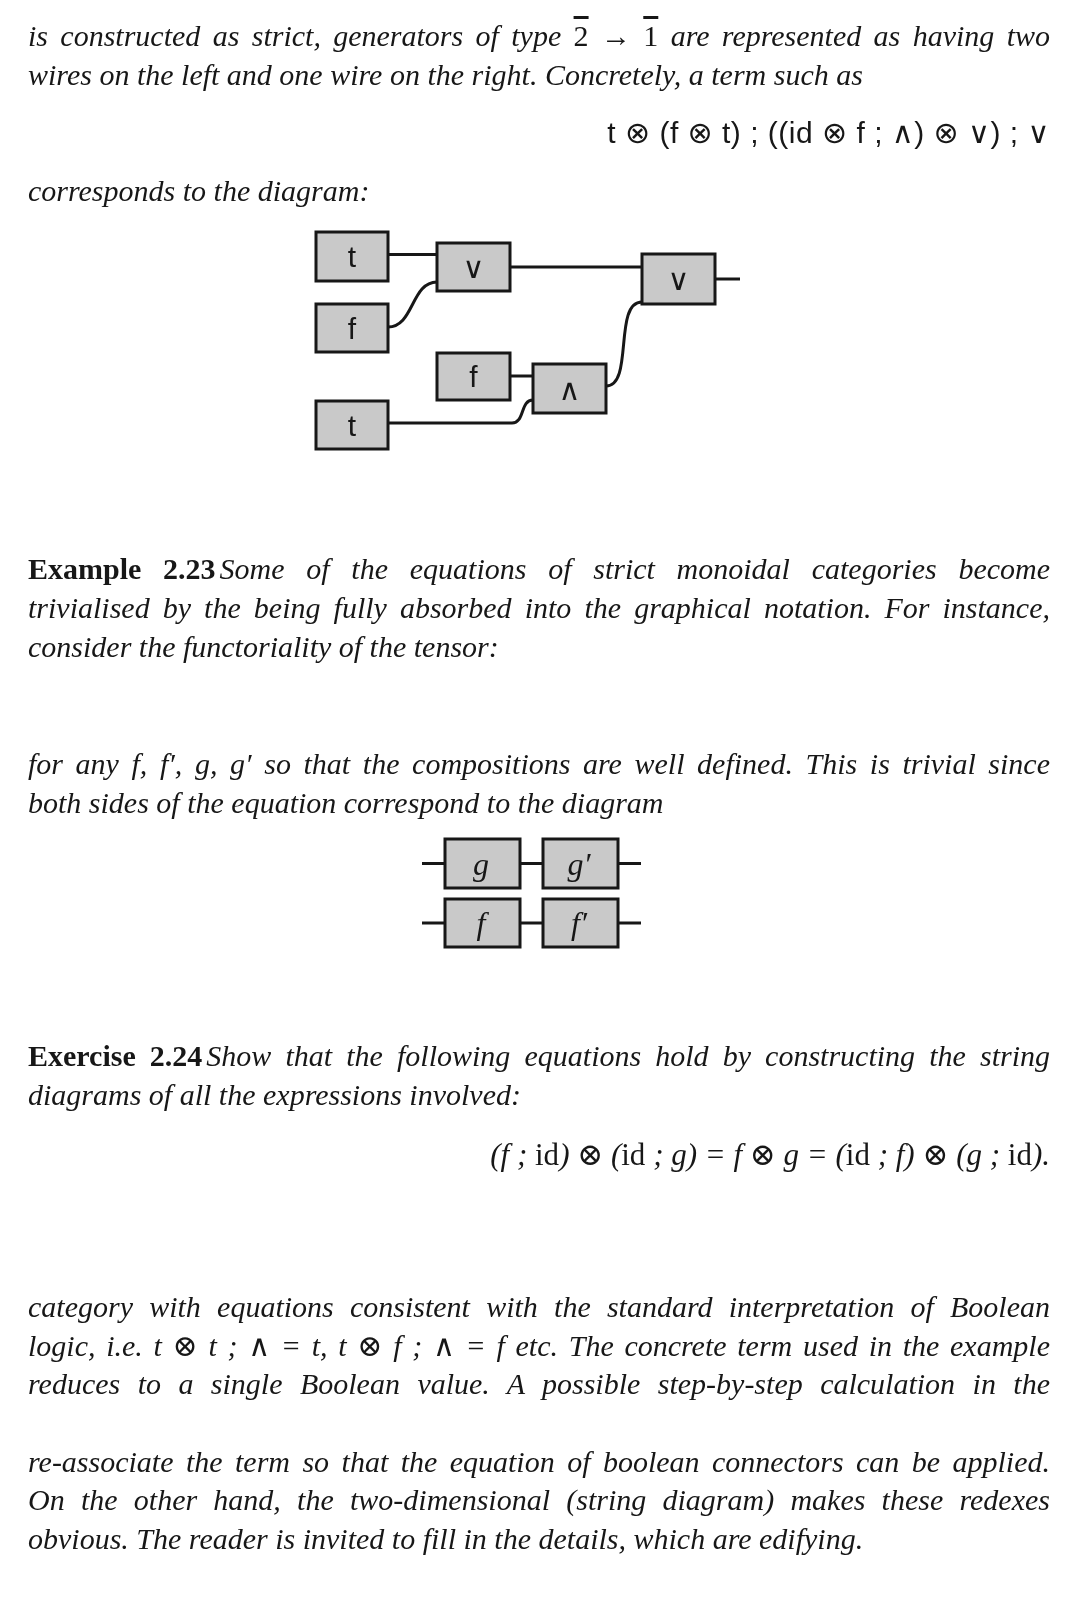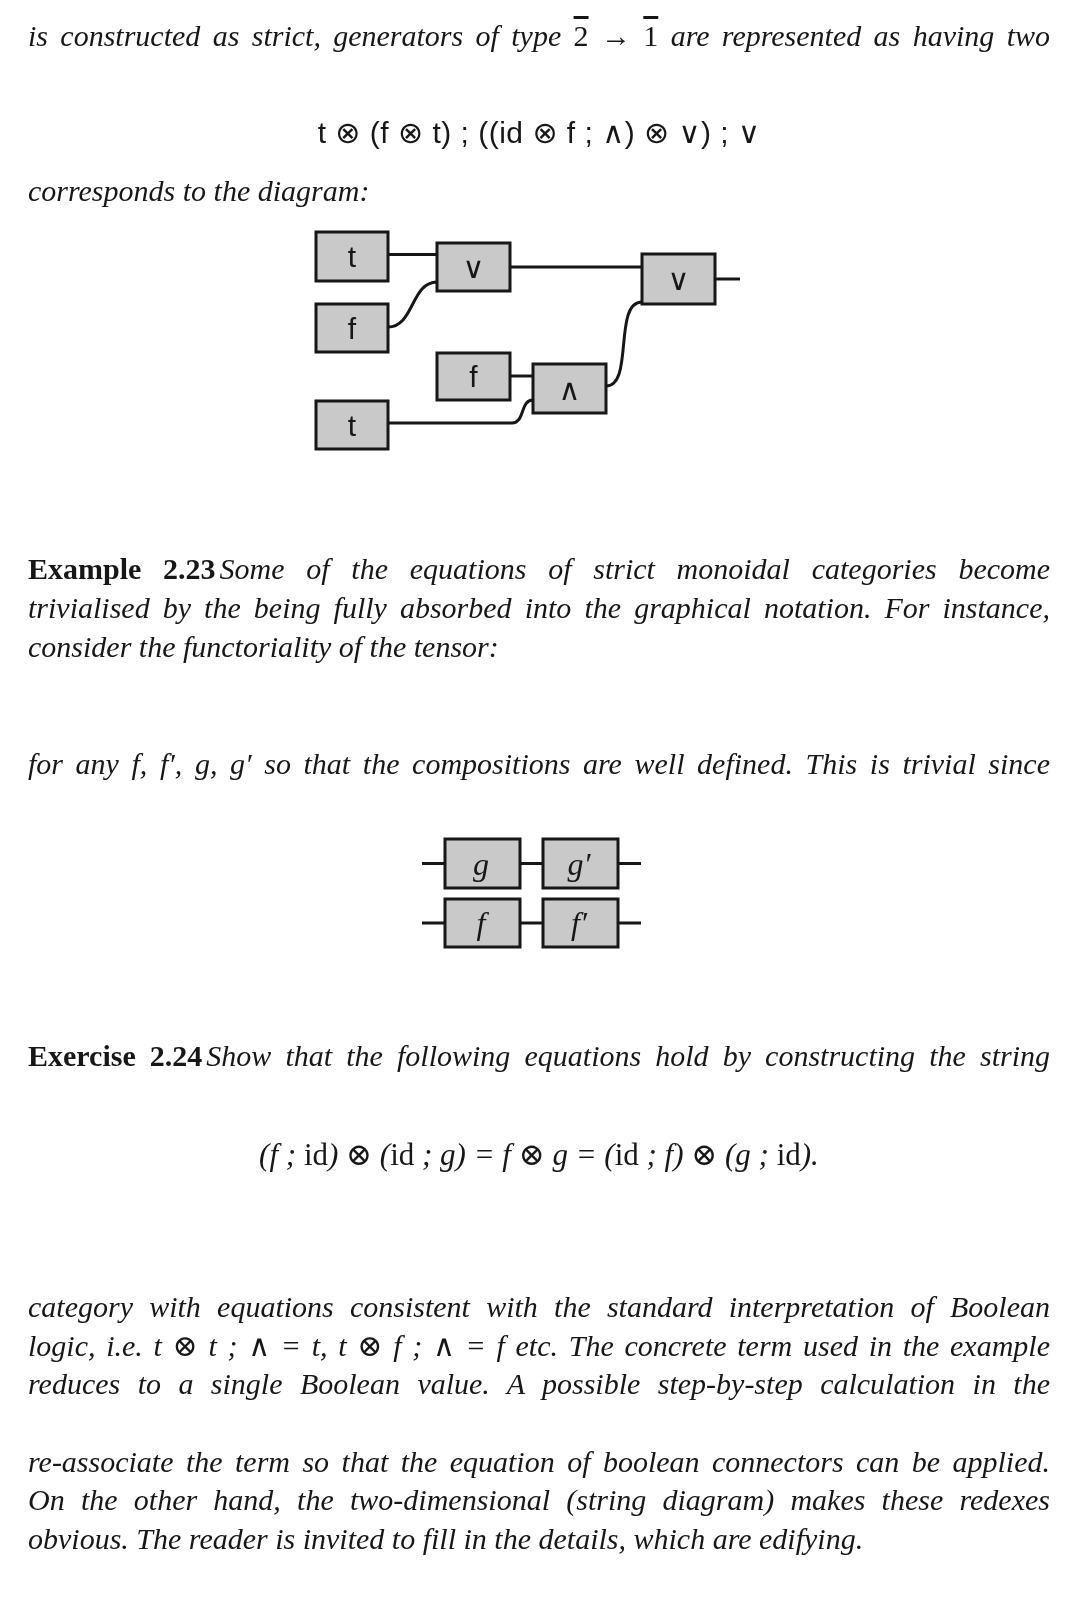--- a/index.html
+++ b/index.html
@@ -6,21 +6,21 @@
   .page {
     position:relative; width:1080px; height:1596px; background:#ffffff;
     font-family:"Liberation Serif","DejaVu Serif",serif; color:#171717; overflow:hidden;
   }
   .ln {
     position:absolute; left:28px; width:1022px; height:39px; line-height:39px;
     font-size:30px; font-style:italic; white-space:nowrap;
   }
   .tj { text-align:justify; text-align-last:justify; }
   .tl { text-align:left; }
-  .tc { text-align:center; white-space:normal; font-style:italic; }
+  .tc { text-align:right; white-space:normal; font-style:italic; }
   .rh { font-style:normal; font-weight:bold; margin-right:4px; }
   .up { font-style:normal; }
   .ov { font-style:normal; text-decoration:overline; }
   .fsans {
     font-family:"Liberation Sans","DejaVu Sans",sans-serif;
     font-style:normal; font-size:30px; letter-spacing:0.5px;
   }
   .fmath { font-size:31px; }
   .dsvg { position:absolute; }
   .bx { stroke:#171717; stroke-width:3; }
@@ -33,20 +33,21 @@
     font-family:"Liberation Serif","DejaVu Serif",serif;
     font-size:32px; font-style:italic; fill:#171717;
   }
 </style>
 </head>
 <body>
 
 <div class="page">
 
   <div class="ln tj" style="top:16px"><span>is constructed as strict, generators of type </span><span class="ov">2</span><span class="up"> → </span><span class="ov">1</span><span> are represented as having two</span></div>
+  <div class="ln tl" style="top:55px">wires on the left and one wire on the right. Concretely, a term such as</div>
 
   <div class="ln tc fsans" style="top:113px">t ⊗ (f ⊗ t) ; ((id ⊗ f ; ∧) ⊗ ∨) ; ∨</div>
 
   <div class="ln tl" style="top:171px">corresponds to the diagram:</div>
 
   <svg class="dsvg" style="left:300px; top:225px" width="460" height="235" viewBox="0 0 460 235">
     <g>
       <path class="wire" d="M88 29.5 H137"></path>
       <path class="wire" d="M88 102 C114 102 111 57 137 57"></path>
       <path class="wire" d="M210 42 H342"></path>
@@ -74,20 +75,21 @@
       <text class="dlbl-sans" x="378.5" y="65">∨</text>
     </g>
   </svg>
 
   <div class="ln tj" style="top:549px"><span class="rh">Example 2.23</span><span>Some of the equations of strict monoidal categories become</span></div>
   <div class="ln tj" style="top:588px">trivialised by the being fully absorbed into the graphical notation. For instance,</div>
   <div class="ln tl" style="top:627px">consider the functoriality of the tensor:</div>
 
 
   <div class="ln tj" style="top:744px">for any f, f′, g, g′ so that the compositions are well defined. This is trivial since</div>
+  <div class="ln tl" style="top:783px">both sides of the equation correspond to the diagram</div>
 
   <svg class="dsvg" style="left:415px; top:833px" width="230" height="121" viewBox="0 0 230 121">
     <g>
       <path class="wire" d="M7 30.5 H30"></path>
       <path class="wire" d="M105 30.5 H128"></path>
       <path class="wire" d="M203 30.5 H226"></path>
       <path class="wire" d="M7 90 H30"></path>
       <path class="wire" d="M105 90 H128"></path>
       <path class="wire" d="M203 90 H226"></path>
     </g>
@@ -99,20 +101,21 @@
     </g>
     <g text-anchor="middle">
       <text class="dlbl-ser" x="66" y="42">g</text>
       <text class="dlbl-ser" x="164" y="42">g′</text>
       <text class="dlbl-ser" x="66" y="101">f</text>
       <text class="dlbl-ser" x="164" y="101">f′</text>
     </g>
   </svg>
 
   <div class="ln tj" style="top:1036px"><span class="rh">Exercise 2.24</span><span>Show that the following equations hold by constructing the string</span></div>
+  <div class="ln tl" style="top:1075px">diagrams of all the expressions involved:</div>
 
   <div class="ln tc fmath" style="top:1135px"><span>(f ; </span><span class="up">id</span><span>) ⊗ (</span><span class="up">id</span><span> ; g) = f ⊗ g = (</span><span class="up">id</span><span> ; f) ⊗ (g ; </span><span class="up">id</span><span>).</span></div>
 
   <div class="ln tj" style="top:1287px">category with equations consistent with the standard interpretation of Boolean</div>
   <div class="ln tj" style="top:1326px">logic, i.e. t ⊗ t ; ∧ = t, t ⊗ f ; ∧ = f etc. The concrete term used in the example</div>
   <div class="ln tj" style="top:1364px">reduces to a single Boolean value. A possible step-by-step calculation in the</div>
   <div class="ln tj" style="top:1442px">re-associate the term so that the equation of boolean connectors can be applied.</div>
   <div class="ln tj" style="top:1480px">On the other hand, the two-dimensional (string diagram) makes these redexes</div>
   <div class="ln tl" style="top:1519px">obvious. The reader is invited to fill in the details, which are edifying.</div>
 

